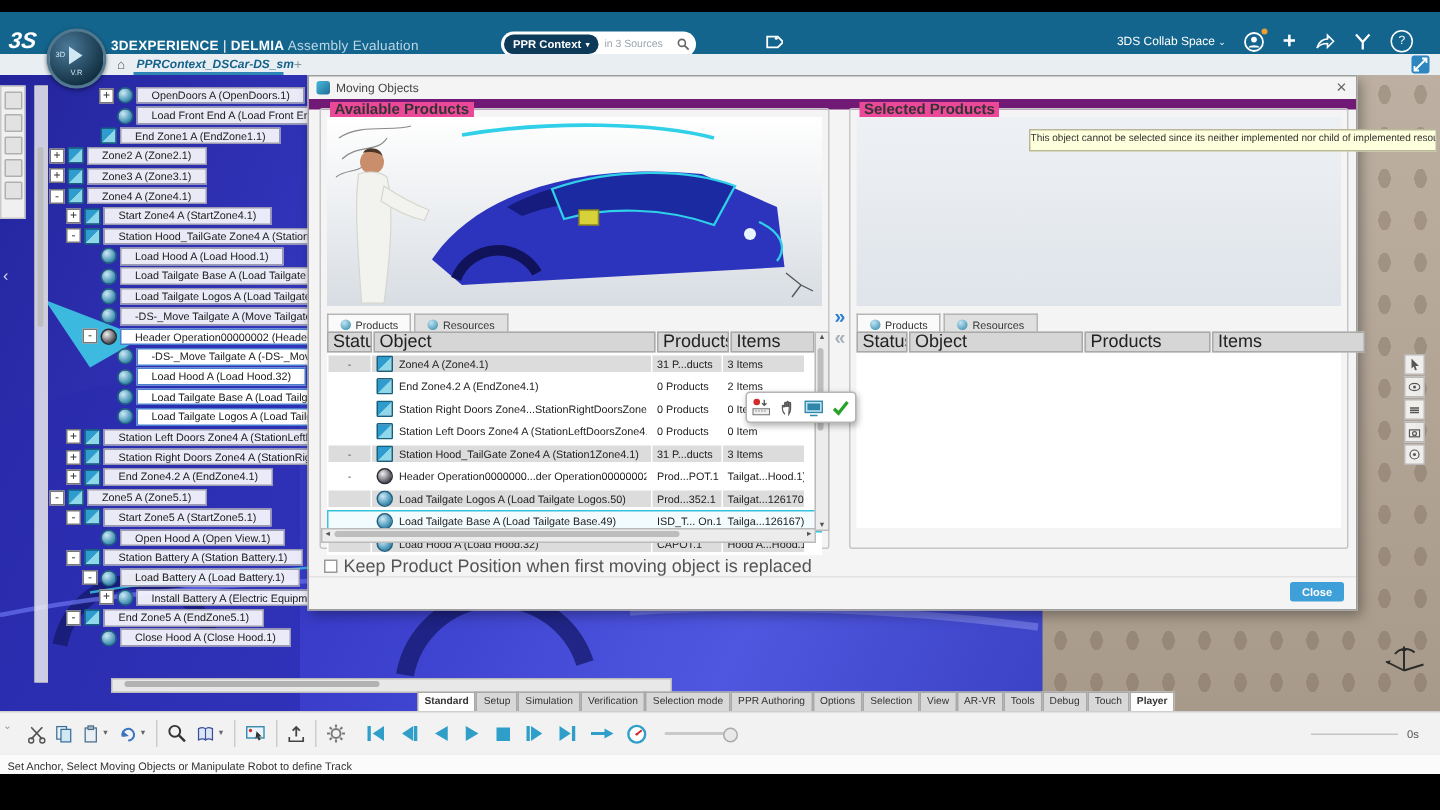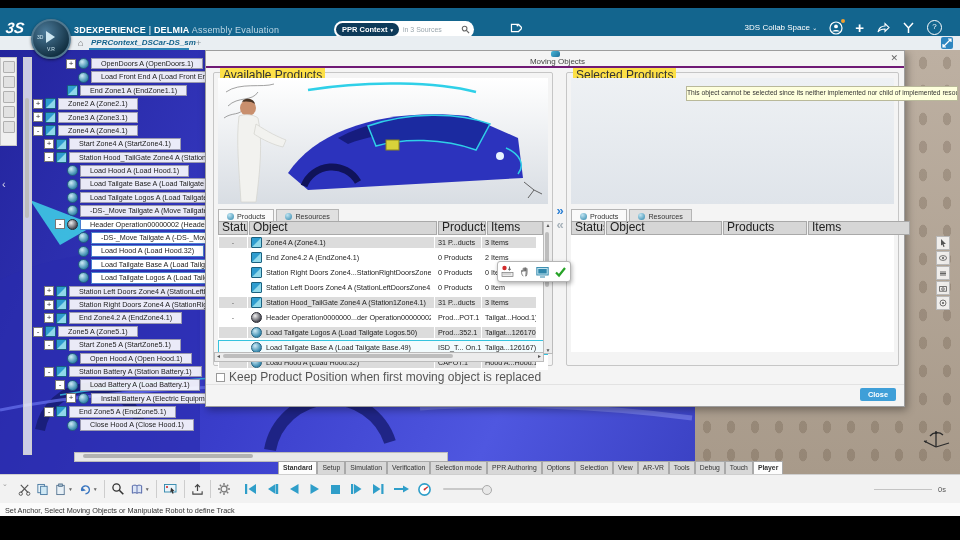--- a/index.html
+++ b/index.html
@@ -14,21 +14,21 @@
   .swirl{left:6px;top:11px;font-style:italic;font-weight:bold;font-size:15px;color:#fff;transform:skewX(-8deg);}
   .compass{left:31px;top:11px;width:36px;height:36px;border-radius:50%;z-index:30;
            background:radial-gradient(circle at 35% 30%,#4b7a99,#123042 75%);
            border:2px solid #51788f;box-shadow:0 1px 3px rgba(0,0,0,.5);}
   .compass .play{position:absolute;left:13px;top:10px;width:0;height:0;border-left:9px solid #cfe8f2;border-top:6px solid transparent;border-bottom:6px solid transparent;}
   .compass .c3d{position:absolute;left:4px;top:13px;font-size:5px;color:#cfe8f2;}
   .compass .cvr{position:absolute;left:14px;top:25px;font-size:5px;color:#cfe8f2;}
   .brand{left:74px;top:17px;font-size:9px;letter-spacing:.2px;white-space:nowrap;}
   .brand b{font-weight:bold;}
   .brand .dim{color:#bcd6e4;font-weight:normal;}
-  .searchpill{left:334px;top:13px;width:140px;height:17px;background:#fff;border-radius:9px;display:flex;align-items:center;}
+  .searchpill{left:334px;top:13px;width:130px;height:17px;background:#fff;border-radius:9px;display:flex;align-items:center;}
   .ctxpill{margin-left:2px;height:13px;background:#0d3a59;color:#fff;border-radius:7px;font-size:7.5px;font-weight:bold;
            display:flex;align-items:center;padding:0 6px;white-space:nowrap;}
   .ctxpill .dd{margin-left:3px;font-size:5px;}
   .srcs{color:#9aa6ad;font-size:7px;margin-left:4px;flex:1;white-space:nowrap;overflow:hidden;}
   .magcircle{width:15px;height:15px;margin-right:1px;border-radius:50%;background:#fff;display:flex;align-items:center;justify-content:center;}
   .tagicon{left:508px;top:13px;}
   .topright{right:18px;top:12px;display:flex;align-items:center;gap:12px;}
   .collab{font-size:8px;white-space:nowrap;}
   .collab .dd{font-size:6px;}
   .qmark{width:13px;height:13px;border:1.2px solid #fff;border-radius:50%;font-size:8px;text-align:center;line-height:12px;}
@@ -63,28 +63,28 @@
   .ticon.op{background:radial-gradient(circle at 35% 32%,#cdeaf6,#3c8cb0 70%);border:1px solid #23607e;border-radius:50%;}
   .ticon.hdr{background:radial-gradient(circle at 35% 32%,#f0f0f0,#4c4c55 72%);border:1px solid #2b2b33;border-radius:50%;}
   .tlabel{flex:none;max-width:150px;overflow:hidden;white-space:nowrap;background:rgba(255,255,255,.9);
           border:1px solid #9a9ab0;font-size:7.2px;color:#1a1a1a;padding:0 9px;line-height:9.5px;}
   .tlabel.sel{background:#fff;border-color:#4a7fd0;}
   .hscroll-tree{left:74px;top:402px;width:372px;height:8px;background:#e8e8e8;border:1px solid #bbb;}
   .hscroll-tree .thumb{position:absolute;left:8px;top:1px;width:170px;height:4px;background:#b2b2b2;border-radius:2px;}
   
   .dlg{left:205px;top:0px;width:698px;height:355px;background:#f4f4f4;border:1px solid #9d9d9d;
        box-shadow:2px 3px 8px rgba(0,0,0,.35);z-index:10;}
-  .dlg-title{position:absolute;left:0;top:0;right:0;height:15px;border-bottom:2px solid #701a75;display:flex;align-items:center;padding-left:5px;flex-direction:column;}
+  .dlg-title{position:absolute;left:0;top:0;right:0;height:15px;border-bottom:7px solid #701a75;display:flex;align-items:center;padding-left:5px;}
   .dlg-title .dico{width:9px;height:9px;border-radius:2px;background:linear-gradient(135deg,#49b7d8,#1f6f9a);margin-right:4px;}
   .dlg-title .txt{font-size:8px;color:#444;}
   .dlg-close{position:absolute;right:6px;top:2px;font-size:9px;color:#666;}
   .group{position:absolute;border:1px solid #c6c6c6;border-radius:2px;}
   .g-avail{left:7px;top:21px;width:338px;height:292px;}
   .g-sel{left:360px;top:21px;width:331px;height:292px;}
-  .legend{position:absolute;top:-5px;left:6px;background:#fde047;padding:0 3px;font-size:12px;font-weight:normal;color:#333;}
+  .legend{position:absolute;top:-5px;left:6px;background:#ec4899;padding:0 3px;font-size:10px;font-weight:bold;color:#333;}
   .preview{position:absolute;left:4px;top:5px;right:4px;height:126px;background:linear-gradient(#ffffff,#d8dde3);overflow:hidden;}
   .sel-empty{position:absolute;left:4px;top:5px;right:4px;height:126px;background:linear-gradient(#eef1f4,#dfe4ea);}
   .dtabs{position:absolute;left:4px;top:136px;display:flex;}
   .dtab{height:12px;display:flex;align-items:center;gap:3px;padding:0 8px;font-size:7.2px;color:#333;
         background:#e0e0e0;border:1px solid #b5b5b5;border-bottom:none;margin-right:2px;}
   .dtab.act{background:#fafafa;}
   .tabicon{width:7px;height:7px;border-radius:50%;background:radial-gradient(circle at 35% 30%,#bfe4f2,#2e86ab);}
   .tbl{position:absolute;left:4px;top:148px;right:4px;}
   .thead{display:flex;}
   .th{background:#d6d6d6;border:1px solid #a9a9a9;margin-right:1px;font-size:12px;color:#222;padding:1px 3px;height:10px;line-height:9px;overflow:hidden;white-space:nowrap;}
@@ -359,21 +359,21 @@
         <span class="tlabel">Zone5 A (Zone5.1)</span>
       </div>
       <div class="trow" style="padding-left: 13px;">
         <span class="texp">-</span>
         <span class="ticon zone"></span>
         <span class="tlabel">Start Zone5 A (StartZone5.1)</span>
       </div>
       <div class="trow" style="padding-left: 24px;">
         <span class="texp hid">+</span>
         <span class="ticon op"></span>
-        <span class="tlabel">Open Hood A (Open Hood.1)</span>
+        <span class="tlabel">Open Hood A (Open View.1)</span>
       </div>
       <div class="trow" style="padding-left: 13px;">
         <span class="texp">-</span>
         <span class="ticon zone"></span>
         <span class="tlabel">Station Battery A (Station Battery.1)</span>
       </div>
       <div class="trow" style="padding-left: 24px;">
         <span class="texp">-</span>
         <span class="ticon op"></span>
         <span class="tlabel">Load Battery A (Load Battery.1)</span>

